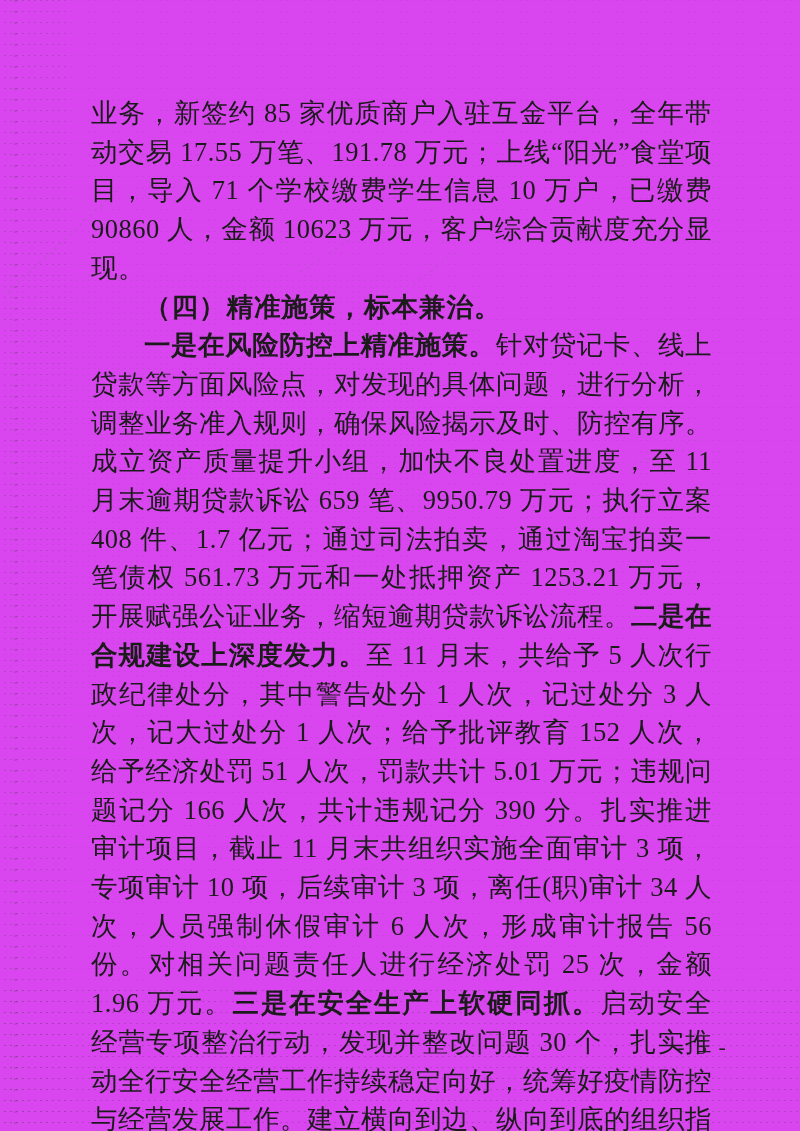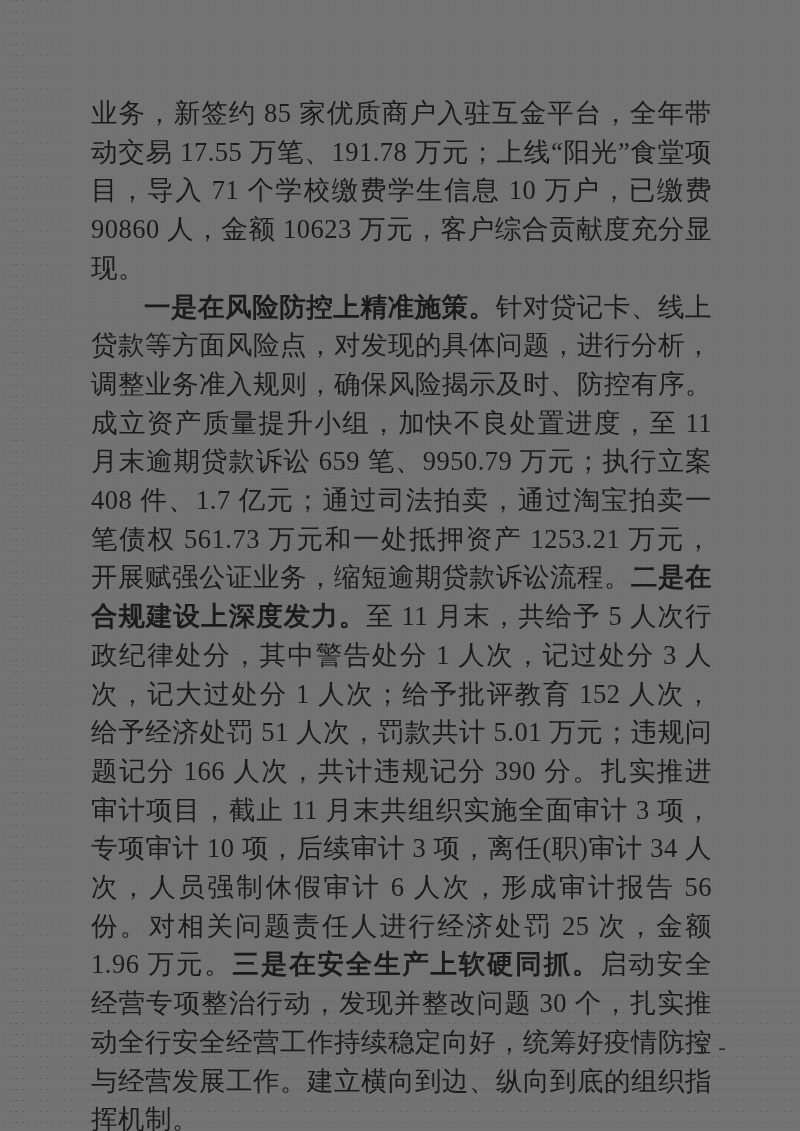--- a/index.html
+++ b/index.html
@@ -6,21 +6,21 @@
   html, body { width: 800px; height: 1131px; }
   body {
     font-family: "Liberation Serif", "DejaVu Serif", serif;
     background: #ffffff;
     position: relative;
     overflow: hidden;
   }
   .page {
     position: absolute;
     inset: 0;
-    background: #737373;
+    background: #d946ef;
     padding-left: 40px;
   }
   
   .dot-texture {
     position: absolute;
     pointer-events: none;
     background-image: radial-gradient(circle, rgba(60,60,60,0.55) 0.7px, rgba(60,60,60,0) 1.1px);
     background-size: 6px 11px;
     background-position: 2px 6px;
   }
@@ -105,17 +105,18 @@
   <div class="diag diag2"></div>
   <div class="diag diag3"></div>
   <div class="diag diag4"></div>
   <div class="diag diag5"></div>
   <div class="diag diag6"></div>
   <div class="diag diag7"></div>
   <div class="diag diag8"></div>
 
   <main class="doc-body" id="doc-body">
       <p class=""><span class="run-normal">业务，新签约 85 家优质商户入驻互金平台，全年带动交易 17.55 万笔、191.78 万元；上线“阳光”食堂项目，导入 71 个学校缴费学生信息 10 万户，已缴费 90860 人，金额 10623 万元，客户综合贡献度充分显现。</span></p>
+      <p class="heading indent"><span class="run-bold">（四）精准施策，标本兼治。</span></p>
       <p class="indent"><span class="run-bold">一是在风险防控上精准施策。</span><span class="run-normal">针对贷记卡、线上贷款等方面风险点，对发现的具体问题，进行分析，调整业务准入规则，确保风险揭示及时、防控有序。成立资产质量提升小组，加快不良处置进度，至 11 月末逾期贷款诉讼 659 笔、9950.79 万元；执行立案 408 件、1.7 亿元；通过司法拍卖，通过淘宝拍卖一笔债权 561.73 万元和一处抵押资产 1253.21 万元，开展赋强公证业务，缩短逾期贷款诉讼流程。</span><span class="run-bold">二是在合规建设上深度发力。</span><span class="run-normal">至 11 月末，共给予 5 人次行政纪律处分，其中警告处分 1 人次，记过处分 3 人次，记大过处分 1 人次；给予批评教育 152 人次，给予经济处罚 51 人次，罚款共计 5.01 万元；违规问题记分 166 人次，共计违规记分 390 分。扎实推进审计项目，截止 11 月末共组织实施全面审计 3 项，专项审计 10 项，后续审计 3 项，离任(职)审计 34 人次，人员强制休假审计 6 人次，形成审计报告 56 份。对相关问题责任人进行经济处罚 25 次，金额 1.96 万元。</span><span class="run-bold">三是在安全生产上软硬同抓。</span><span class="run-normal">启动安全经营专项整治行动，发现并整改问题 30 个，扎实推动全行安全经营工作持续稳定向好，统筹好疫情防控与经营发展工作。建立横向到边、纵向到底的组织指挥机制。</span></p>
     </main>
 
   <div class="page-number">- 5 -</div>
 </div>
 
 </body></html>

